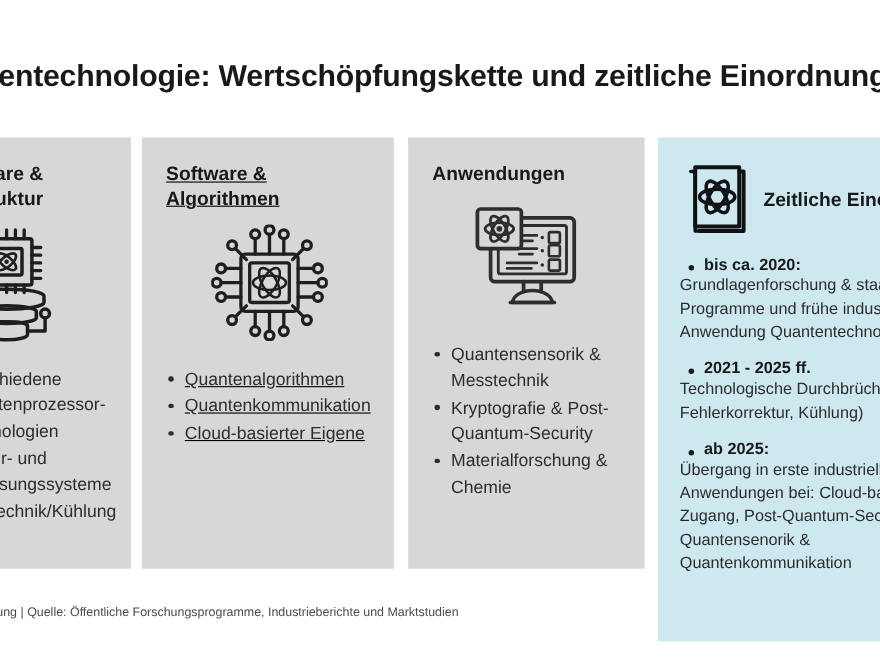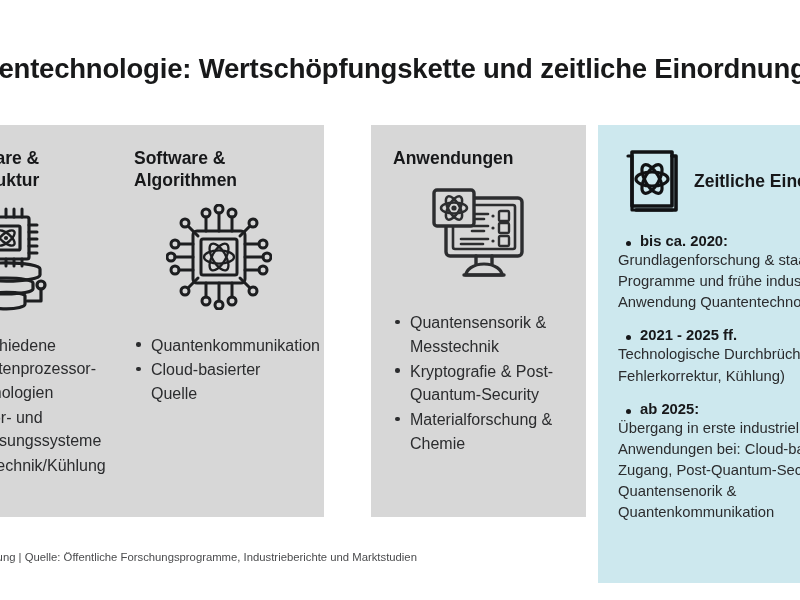--- a/index.html
+++ b/index.html
@@ -45,21 +45,21 @@
 
   
   .col {
     position: absolute;
     top: 125px;
     height: 392px;
     background: #d7d7d7;
     padding: 22px 20px 14px 22px;
   }
   #col-0 { left: 30px;  width: 199px; }
-  #col-1 { left: 222px; width: 212px; }
+  #col-1 { left: 239px; width: 229px; text-decoration: underline; }
   #col-2 { left: 481px; width: 215px; }
 
   .col-title {
     font-size: 17.5px;
     font-weight: bold;
     color: #17181a;
     line-height: 1.28;
     margin: 0 0 4px 0;
     white-space: pre-line;
   }
@@ -263,22 +263,23 @@
             <circle cx="19" cy="19" r="4"></circle>
           <path d="M74 32l9-9"></path>
             <circle cx="87" cy="19" r="4"></circle>
           <path d="M32 74l-9 9"></path>
             <circle cx="19" cy="87" r="4"></circle>
           <path d="M74 74l9 9"></path>
             <circle cx="87" cy="87" r="4"></circle>
         </svg>
       </div>
       <ul class="bullets">
+        <li>Quantenalgorithmen</li>
         <li>Quantenkommunikation</li>
-        <li>Cloud-basierter Quelle</li>
+        <li>Cloud-basierter Eigene</li>
       </ul>
     </div>
 
     <div class="col" id="col-2">
       <div class="col-title">Anwendungen</div>
       <div class="icon-wrap">
         <svg width="104" height="100" viewBox="0 0 104 100" fill="none" stroke="#2c2d2f" stroke-width="3.4" stroke-linecap="round" stroke-linejoin="round">
 
           <rect x="18" y="14" width="76" height="58" rx="4"></rect>
           <rect x="25" y="21" width="62" height="44" rx="2" stroke-width="2.6"></rect>

